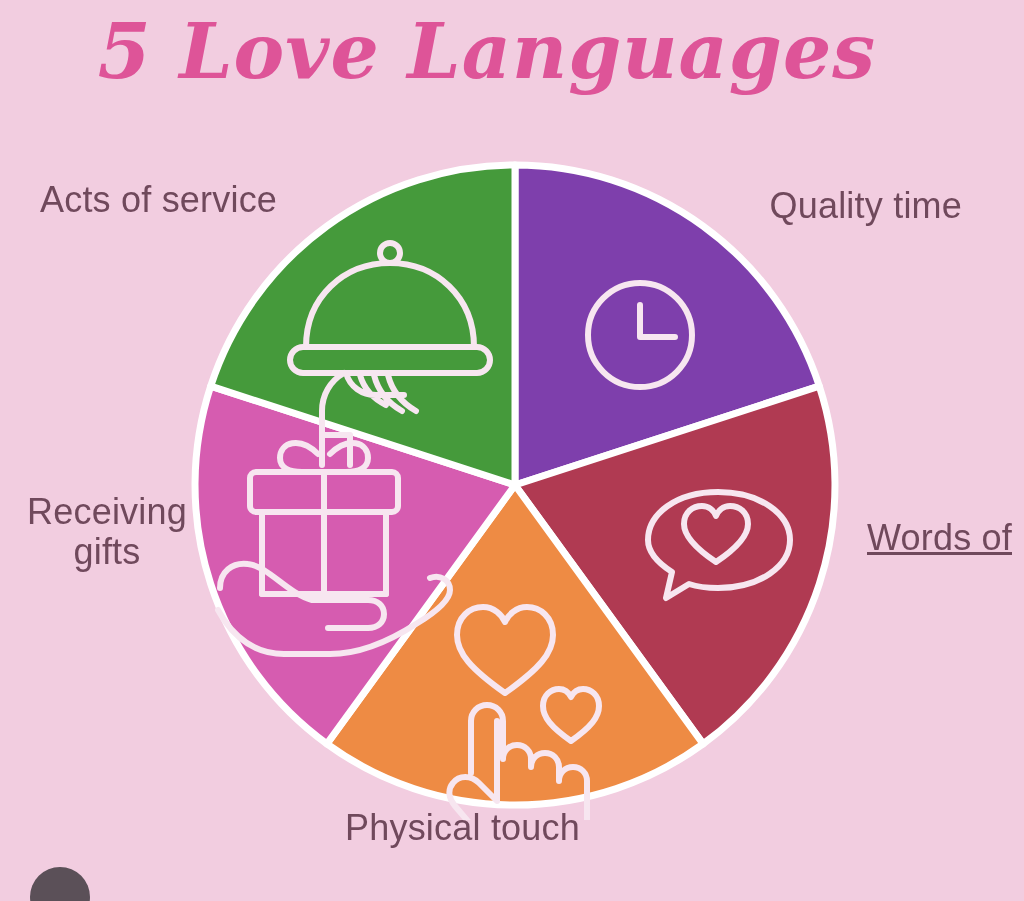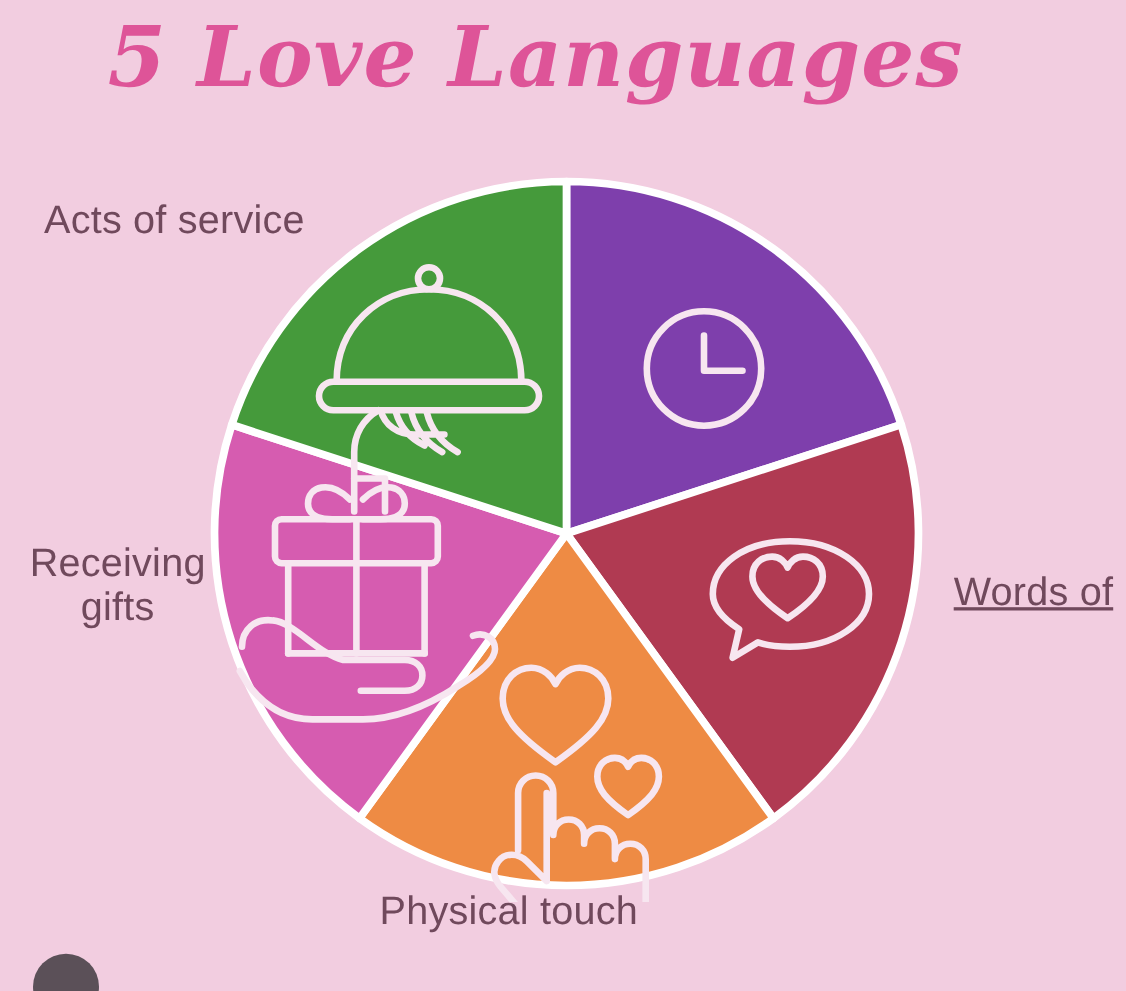--- a/index.html
+++ b/index.html
@@ -215,20 +215,23 @@
           <path d="M -68 110 L -40 110 L -40 140"></path>
         </g>
       </g>
     </svg>
   </div>
 
   <div class="label" id="label-acts">
     <span>Acts of service</span>
   </div>
 
+  <div class="label" id="label-quality">
+    <span>Quality time</span>
+  </div>
 
   <div class="label" id="label-words">
     <div>Words of</div>
   </div>
 
   <div class="label" id="label-receiving">
     <div>Receiving</div>
     <div>gifts</div>
   </div>
 

